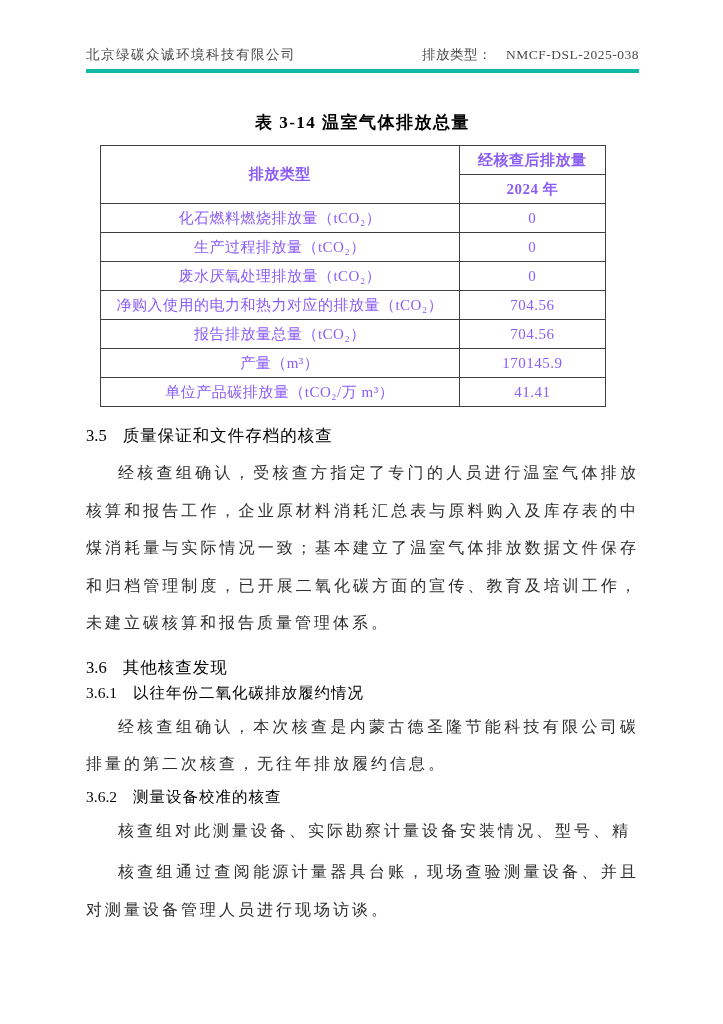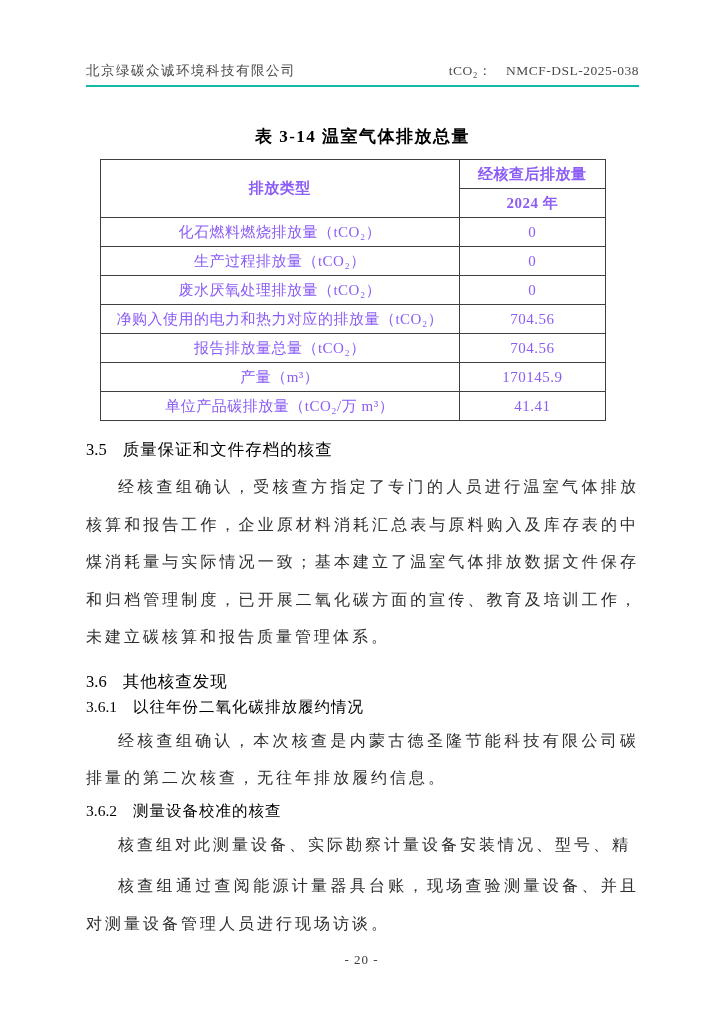--- a/index.html
+++ b/index.html
@@ -7,22 +7,22 @@
   .page {
     position:relative; width:723px; height:1024px; background:#fff;
     font-family:"Liberation Serif","DejaVu Serif",serif; color:#333;
     overflow:hidden;
   }
   .content { position:absolute; left:86px; top:0; width:553px; }
 
   
   .doc-header {
     display:flex; justify-content:space-between; align-items:flex-end;
-    padding-top:62px; padding-bottom:5px;
-    border-bottom:2px solid #14b8a6;
+    padding-top:46px; padding-bottom:5px;
+    border-bottom:4px solid #14b8a6;
     font-size:13.5px; color:#4a4a4a; letter-spacing:1.5px;
   }
   .doc-header .right { letter-spacing:0.5px; }
   .doc-header .num { margin-left:14px; letter-spacing:0.5px; }
 
   
   .table-title {
     margin-top:38px; text-align:center; font-weight:bold;
     font-size:17px; letter-spacing:1.5px; color:#000000;
   }
@@ -60,21 +60,21 @@
 </style>
 </head>
 <body>
 
 <div class="page">
   <div class="content">
 
     <div class="doc-header">
       <span>北京绿碳众诚环境科技有限公司</span>
       <span class="right">
-        <span>tCO₂：</span><span class="num">NMCF-DSL-2025-038</span>
+        <span>排放类型：</span><span class="num">NMCF-DSL-2025-038</span>
       </span>
     </div>
 
     <div class="table-title">表 3-14 温室气体排放总量</div>
 
     <table class="emissions">
       <tbody>
         <tr>
           <td class="c1 hdr" rowspan="2">排放类型</td>
           <td class="hdr">经核查后排放量</td>
@@ -128,14 +128,13 @@
     <div class="para tight">经核查组确认，本次核查是内蒙古德圣隆节能科技有限公司碳排量的第二次核查，无往年排放履约信息。</div>
 
     <div class="heading h-sub">
       <span class="no">3.6.2</span><span>测量设备校准的核查</span>
     </div>
     <div class="para tight">核查组对此测量设备、实际勘察计量设备安装情况、型号、精</div>
     <div class="para tight">核查组通过查阅能源计量器具台账，现场查验测量设备、并且对测量设备管理人员进行现场访谈。</div>
 
   </div>
 
-  <div class="page-footer">- 20 -</div>
 </div>
 
 </body></html>

